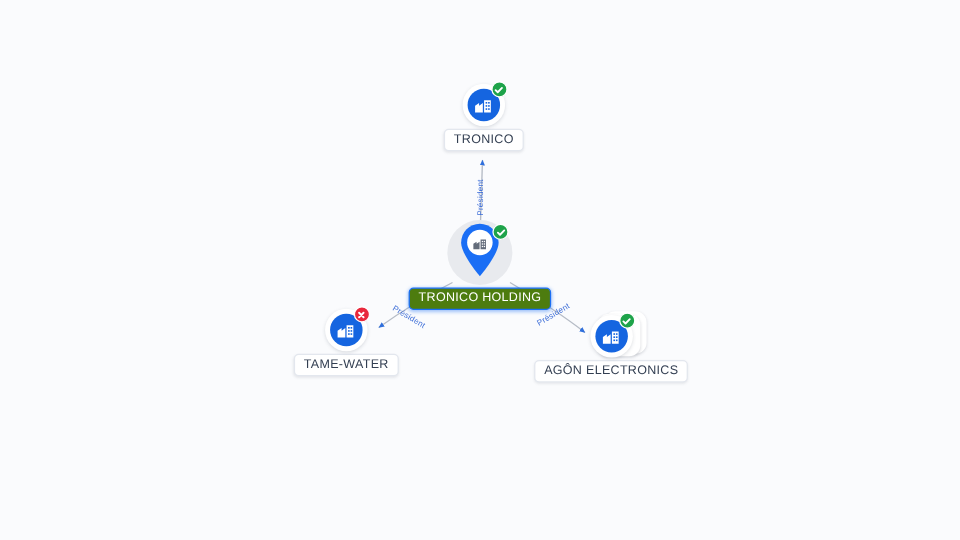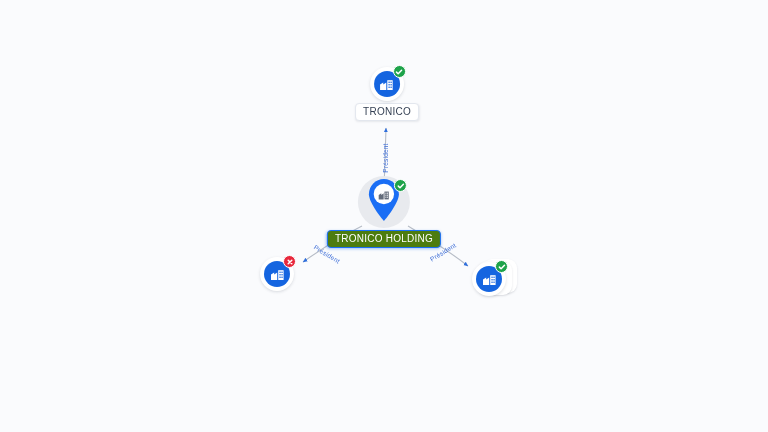--- a/index.html
+++ b/index.html
@@ -272,20 +272,21 @@
             <rect x="9.4" y="8.6" width="1.3" height="1.3" fill="#1565e0"></rect>
             <rect x="11.4" y="8.6" width="1.3" height="1.3" fill="#1565e0"></rect>
           </svg>
         </div>
         <div class="badge err">
           <svg width="8" height="8" viewBox="0 0 8 8" xmlns="http://www.w3.org/2000/svg">
             <path d="M2.2 2.2 L5.8 5.8 M5.8 2.2 L2.2 5.8" fill="none" stroke="#ffffff" stroke-width="1.5" stroke-linecap="round"></path>
           </svg>
         </div>
       </div>
+      <div class="node-label plain">TAME-WATER</div>
     </div>
   </div>
 
   <div class="node" style="left:489px; top:279px;">
     <div class="node-inner">
       <div class="circle-node">
         <div class="stack-card s1"></div>
         <div class="stack-card s2"></div>
         <div class="circle-halo"></div>
         <div class="circle-disc">
@@ -299,16 +300,17 @@
             <rect x="9.4" y="8.6" width="1.3" height="1.3" fill="#1565e0"></rect>
             <rect x="11.4" y="8.6" width="1.3" height="1.3" fill="#1565e0"></rect>
           </svg>
         </div>
         <div class="badge ok">
           <svg width="8" height="8" viewBox="0 0 8 8" xmlns="http://www.w3.org/2000/svg">
             <path d="M1.4 4.1 L3.1 5.8 L6.5 2.3" fill="none" stroke="#ffffff" stroke-width="1.5" stroke-linecap="round" stroke-linejoin="round"></path>
           </svg>
         </div>
       </div>
+      <div class="node-label plain">AGÔN ELECTRONICS</div>
     </div>
   </div>
 
 </div>
 
 </body></html>

